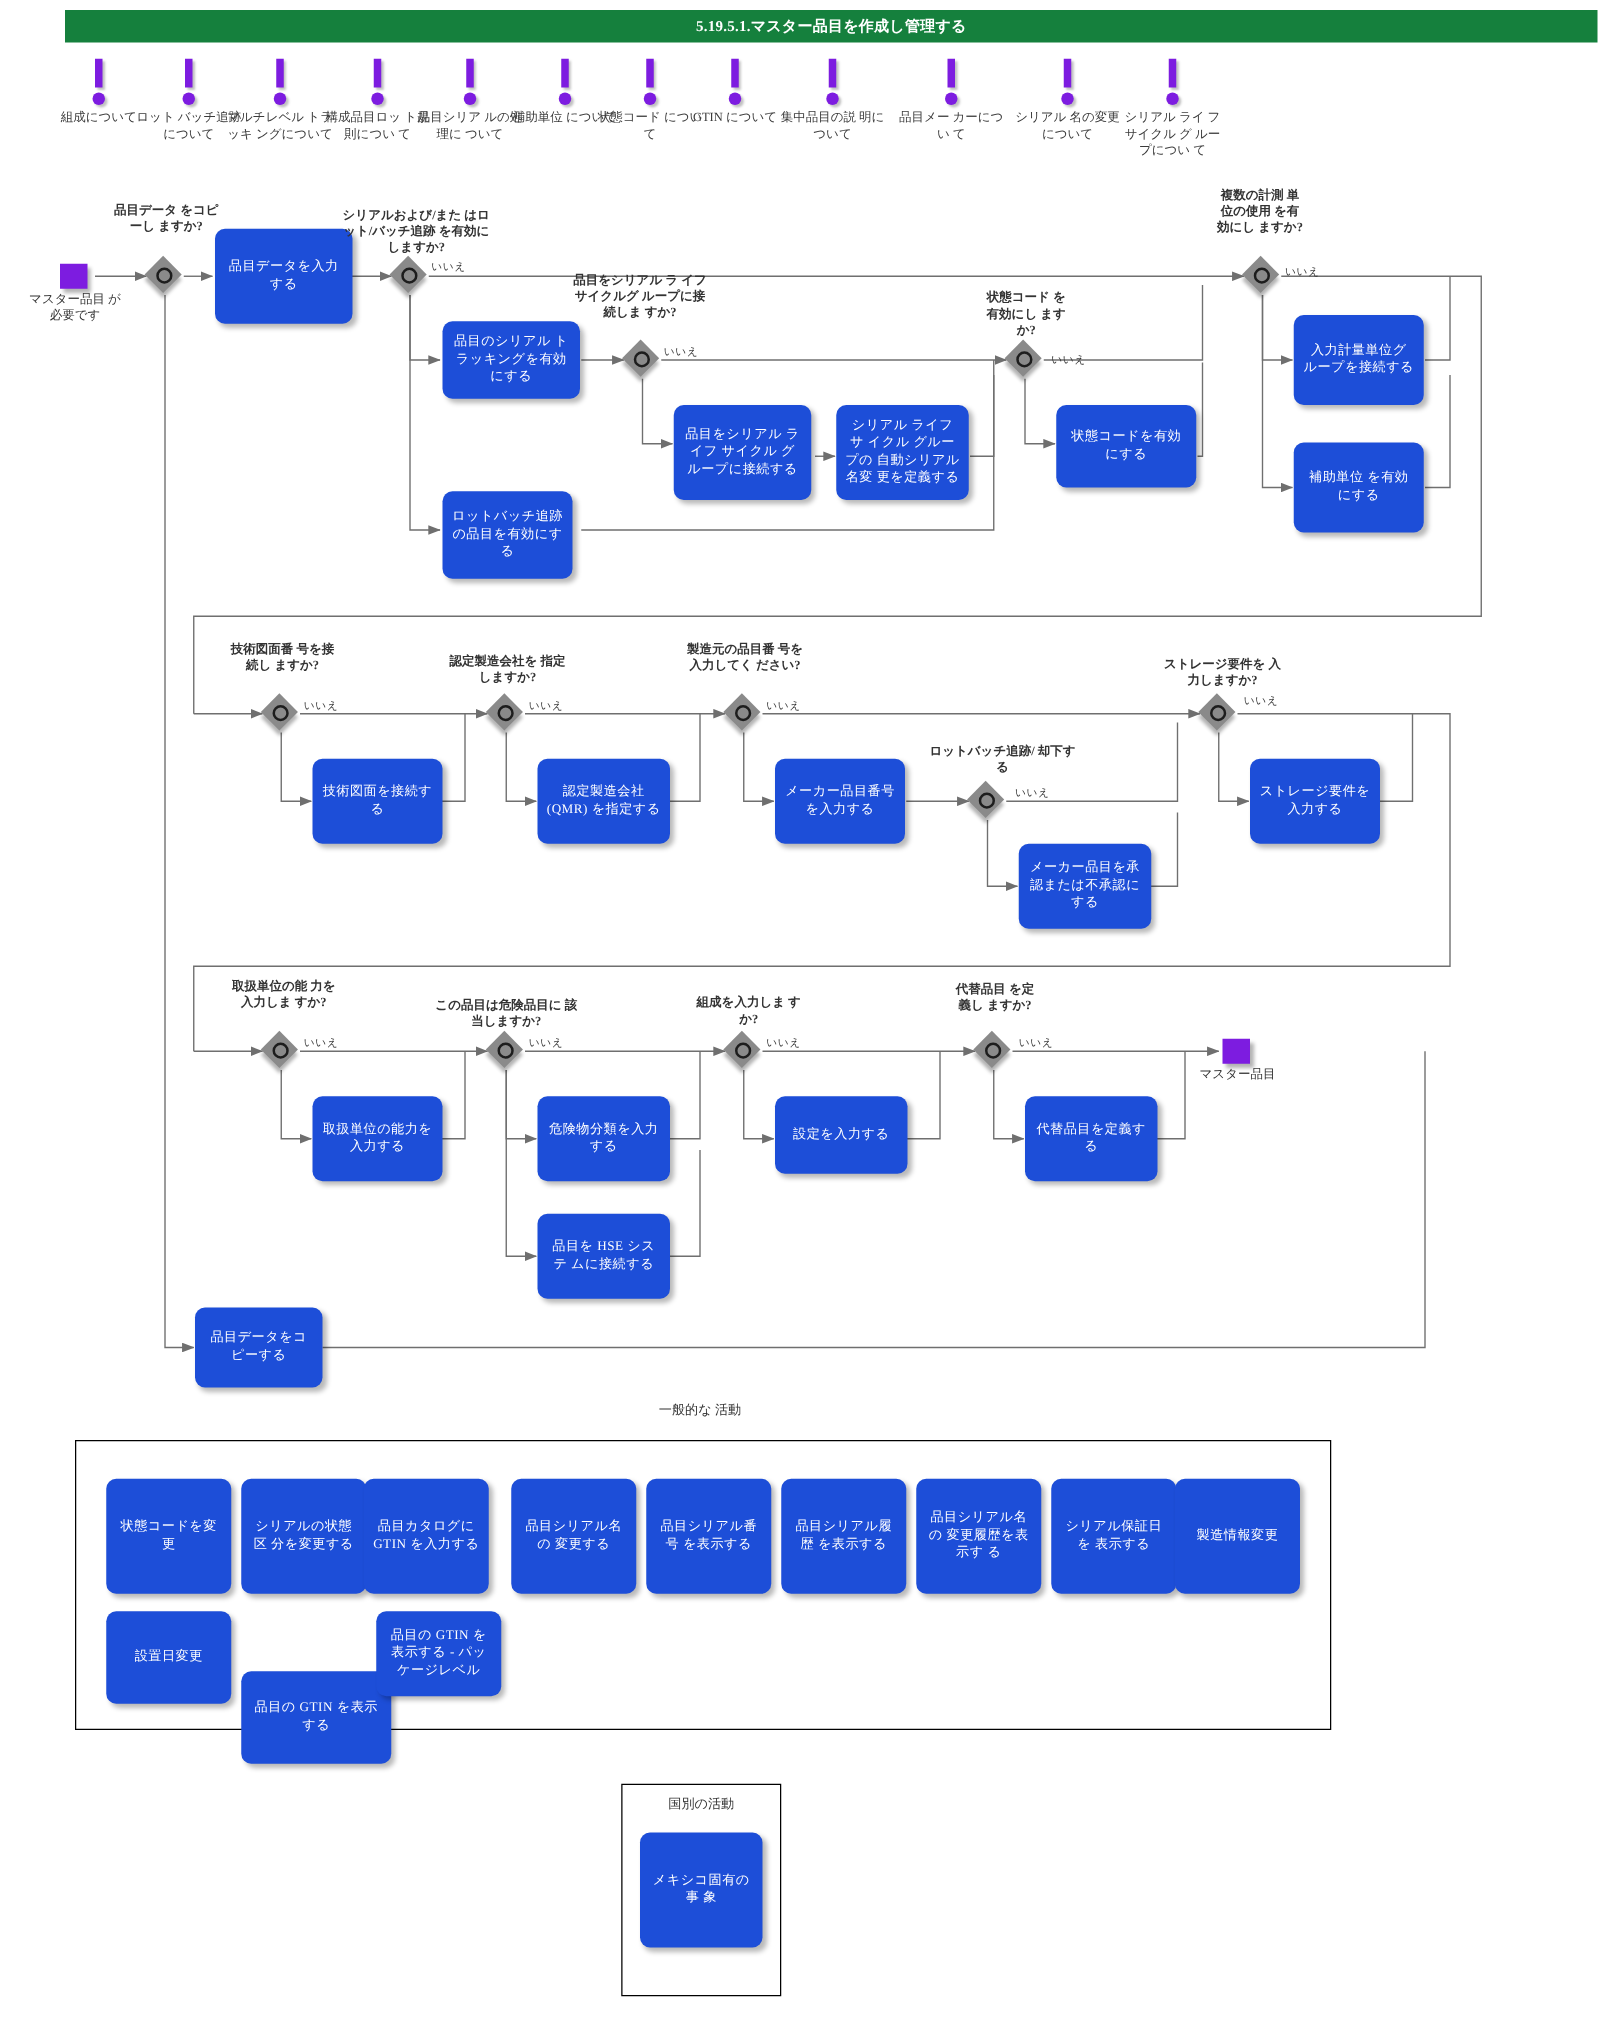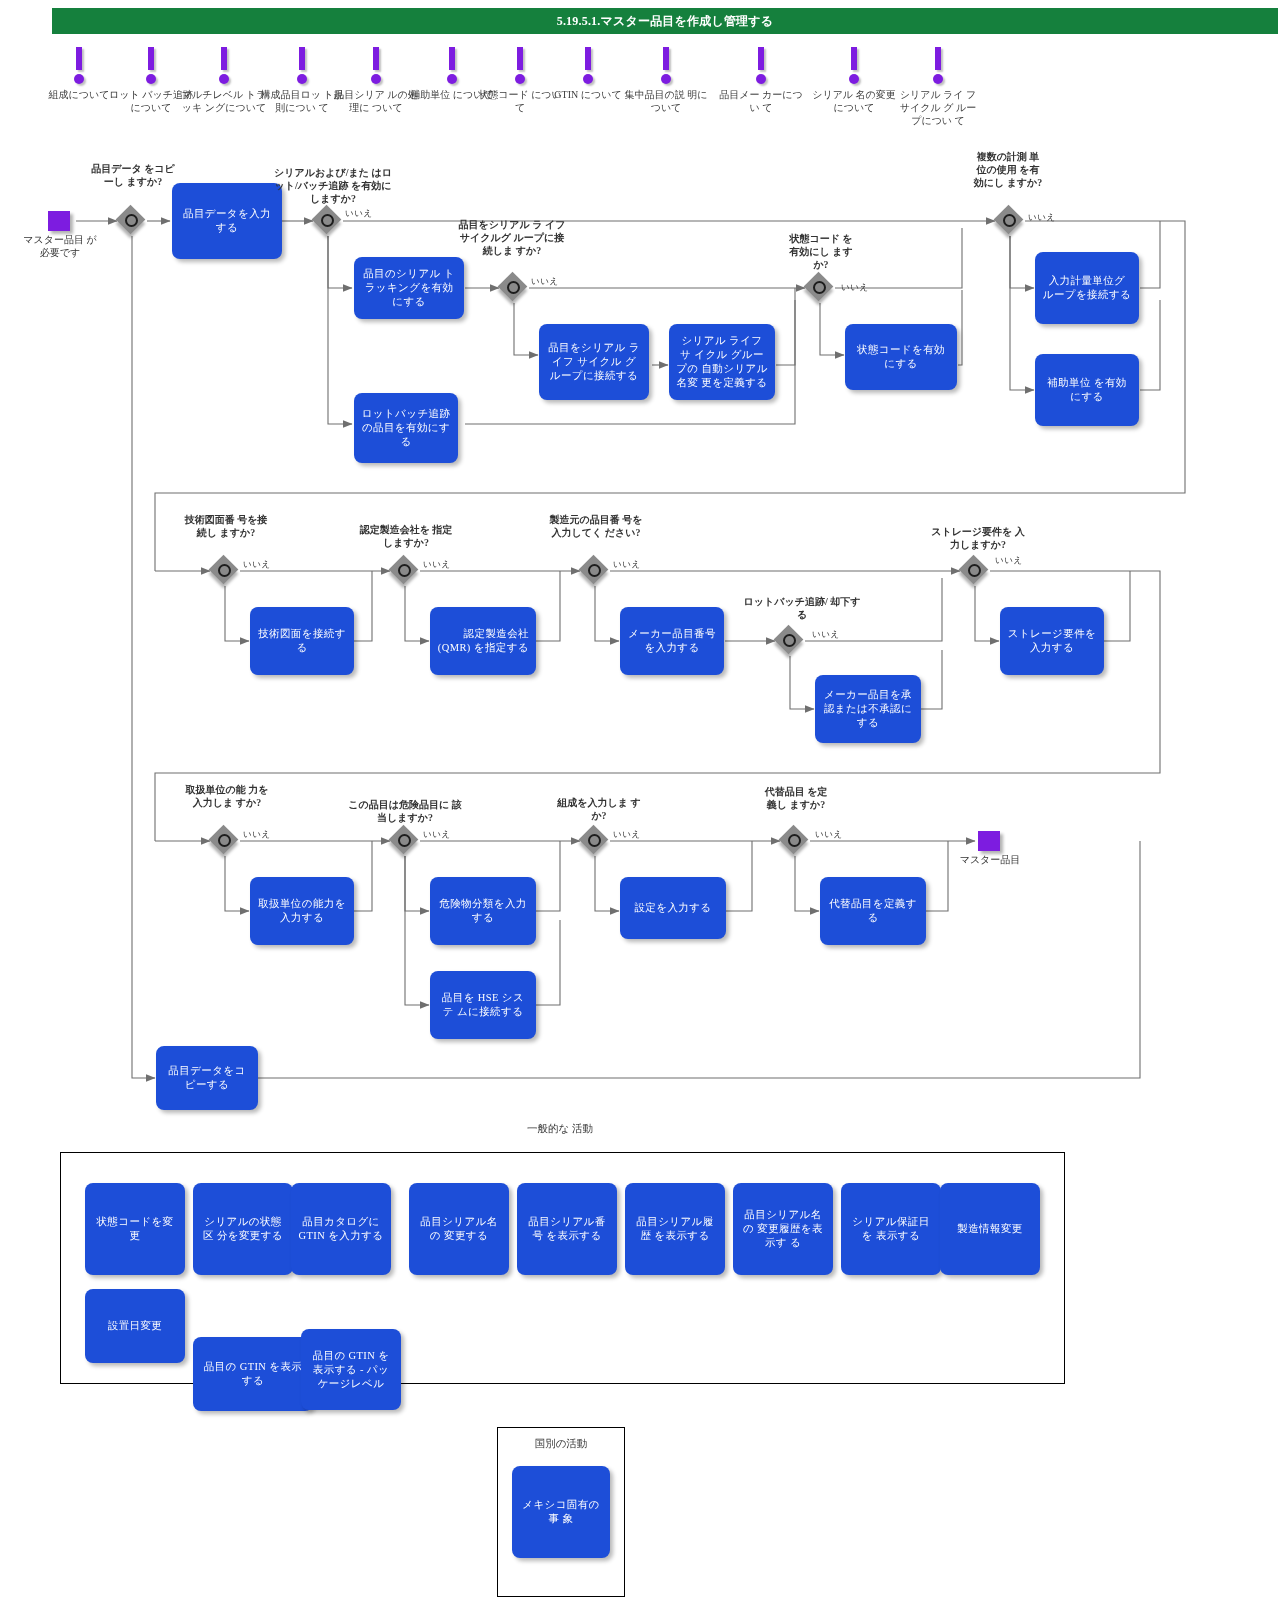--- a/index.html
+++ b/index.html
@@ -409,21 +409,21 @@
     <span>技術図面を接続す る</span>
   </div>
 
   <div class="gate" style="left:390px; top:556px;">
     <div class="dia"></div>
       <div class="ring"></div>
   </div>
   <div class="caption b" style="left:358px; top:523px; width:96px;">認定製造会社を 指定しますか?</div>
   <div class="no" style="left:423px; top:559px;">いいえ</div>
 
-  <div class="proc" style="left:430px; top:607px; width:106px; height:68px;text-align:right;">
+  <div class="proc" style="left:430px; top:607px; width:106px; height:68px;">
     <span>認定製造会社 (QMR) を指定する</span>
   </div>
 
   <div class="gate" style="left:580px; top:556px;">
     <div class="dia"></div>
       <div class="ring"></div>
   </div>
   <div class="caption b" style="left:548px; top:513px; width:96px;">製造元の品目番 号を入力してく ださい?</div>
   <div class="no" style="left:613px; top:559px;">いいえ</div>
 
@@ -537,21 +537,21 @@
   <div class="proc" style="left:940px; top:1183px; width:100px; height:92px;">
     <span>製造情報変更</span>
   </div>
 
   <div class="proc" style="left:85px; top:1289px; width:100px; height:74px;">
     <span>設置日変更</span>
   </div>
   <div class="proc" style="left:193px; top:1337px; width:120px; height:74px;">
     <span>品目の GTIN を表示する</span>
   </div>
-  <div class="proc" style="left:301px; top:1289px; width:100px; height:81px;margin-top:40px;">
+  <div class="proc" style="left:301px; top:1289px; width:100px; height:68px;">
     <span>品目の GTIN を表示する - パッケージレベル</span>
   </div>
 
   <div class="boxframe" style="left:497px; top:1427px; width:128px; height:170px;"></div>
   <div class="grouptitle" style="left:497px; top:1437px; width:128px;">国別の活動</div>
   <div class="proc" style="left:512px; top:1466px; width:98px; height:92px;">
     <span>メキシコ固有の事 象</span>
   </div>
 
 </div>

